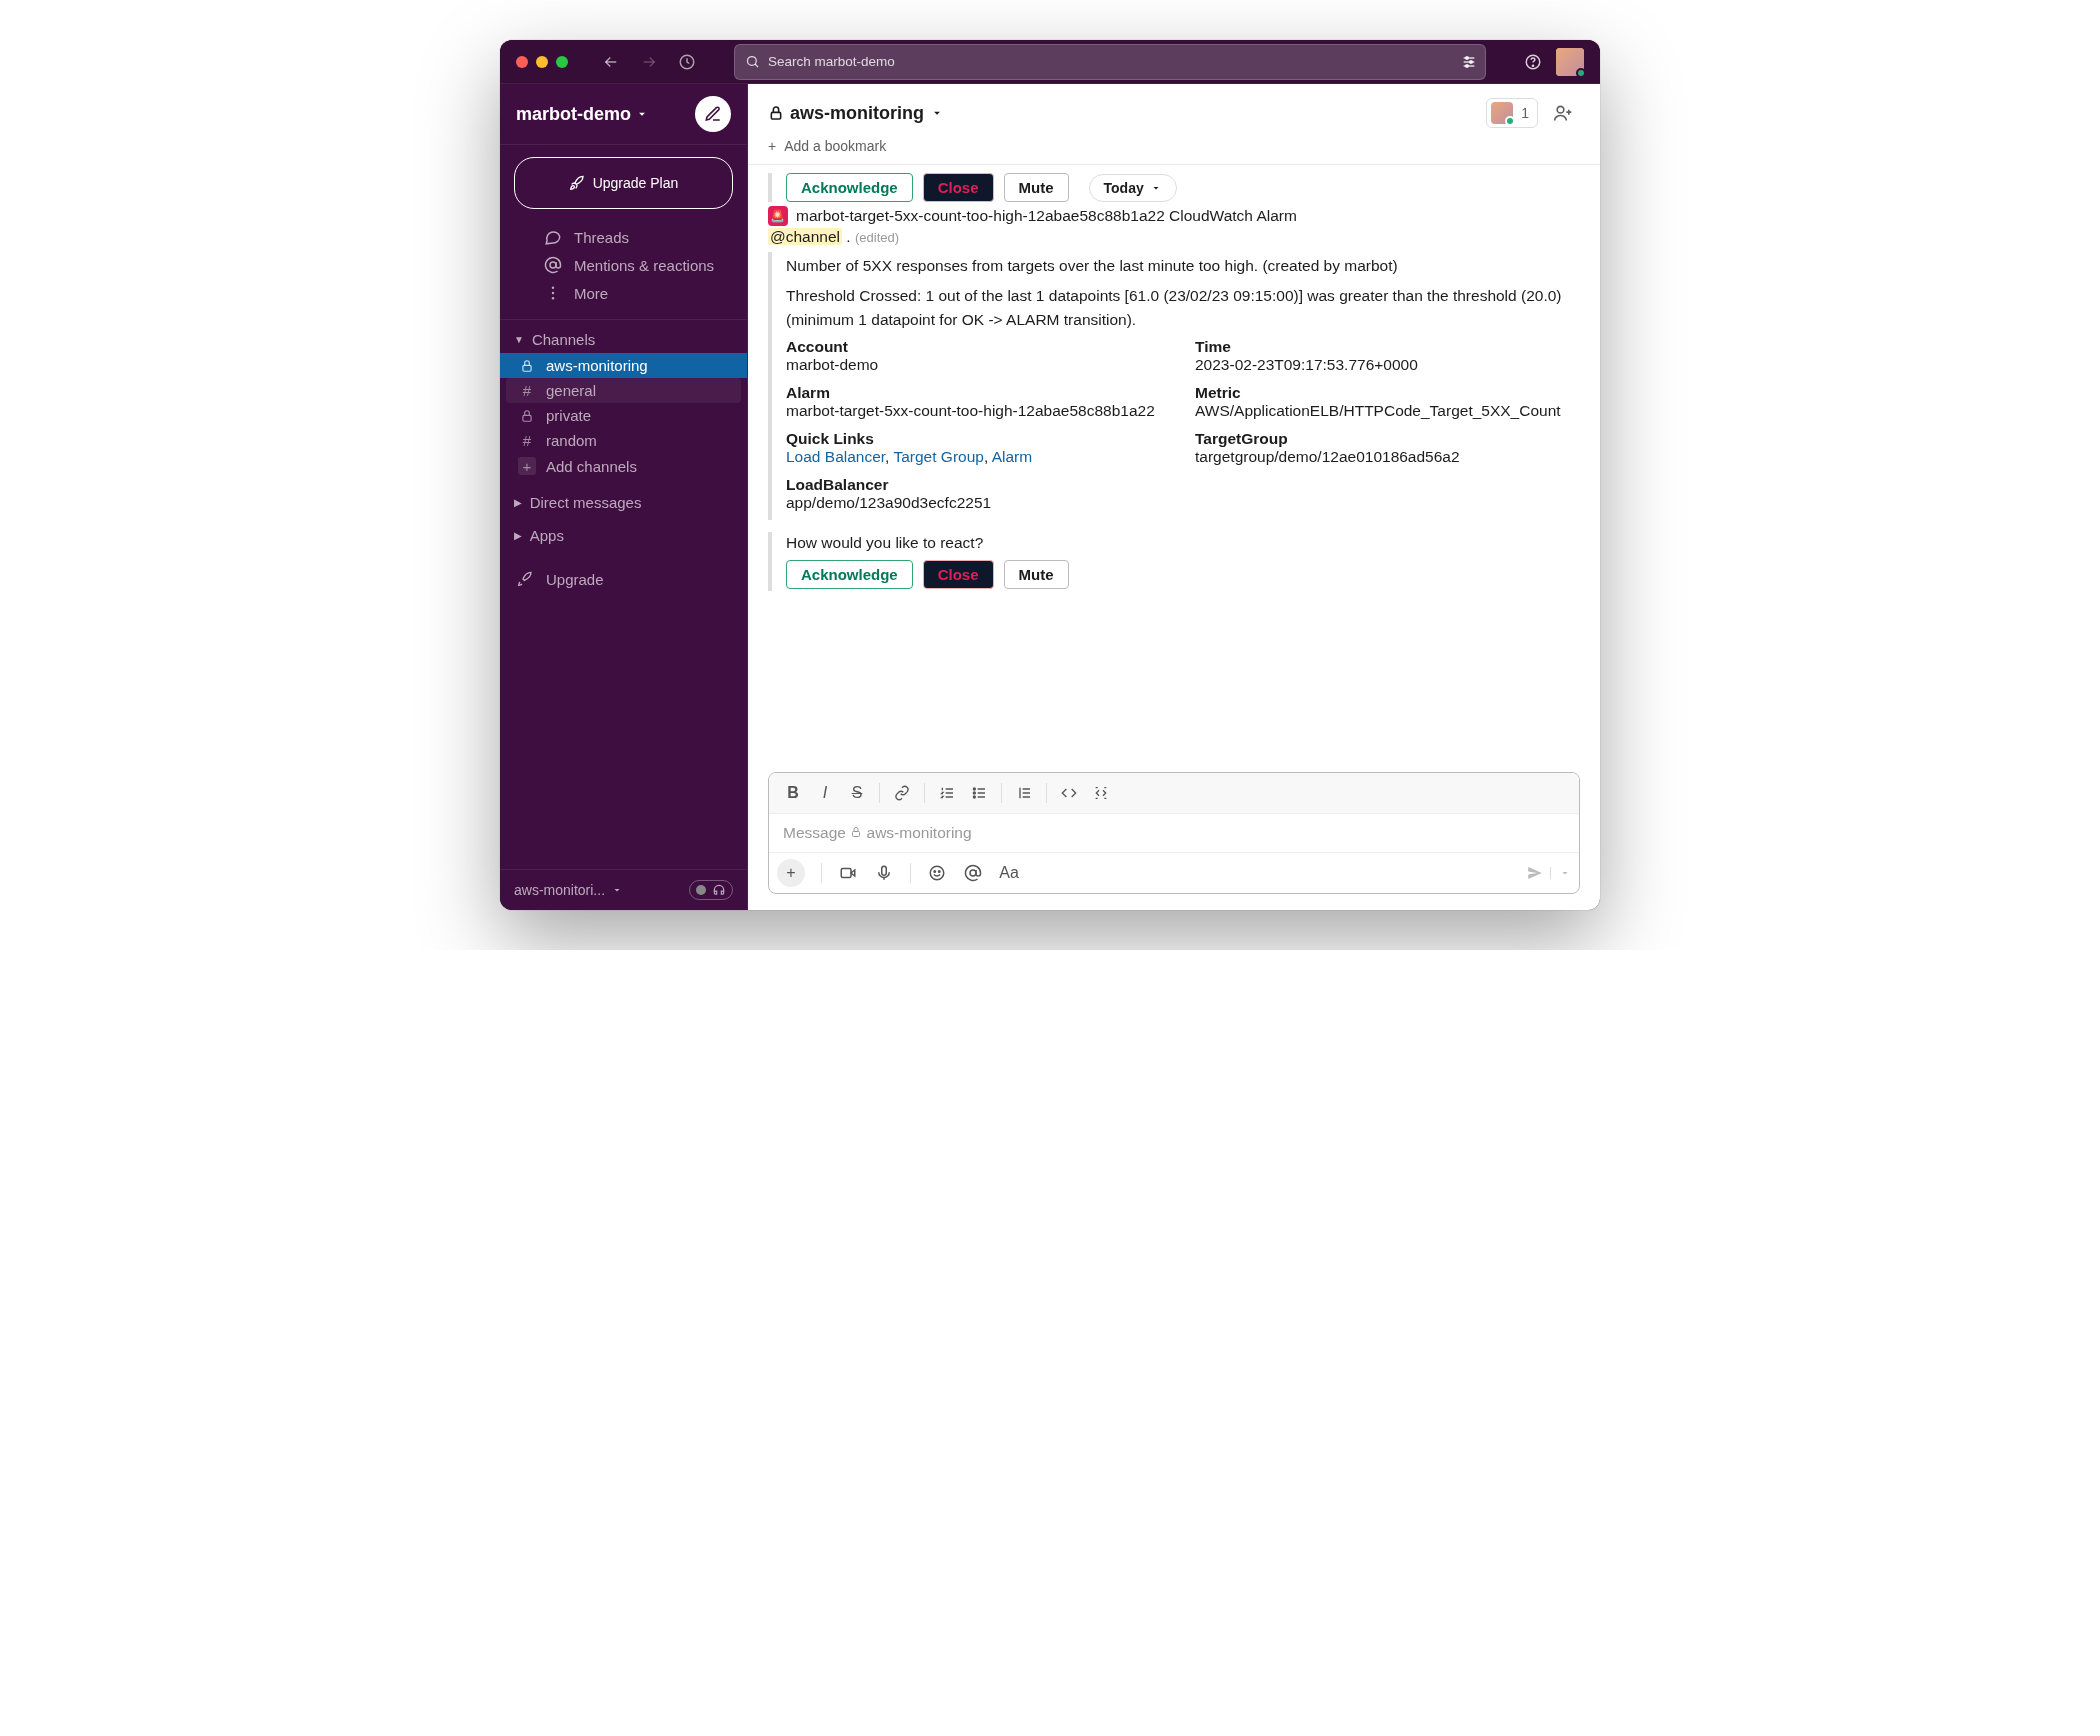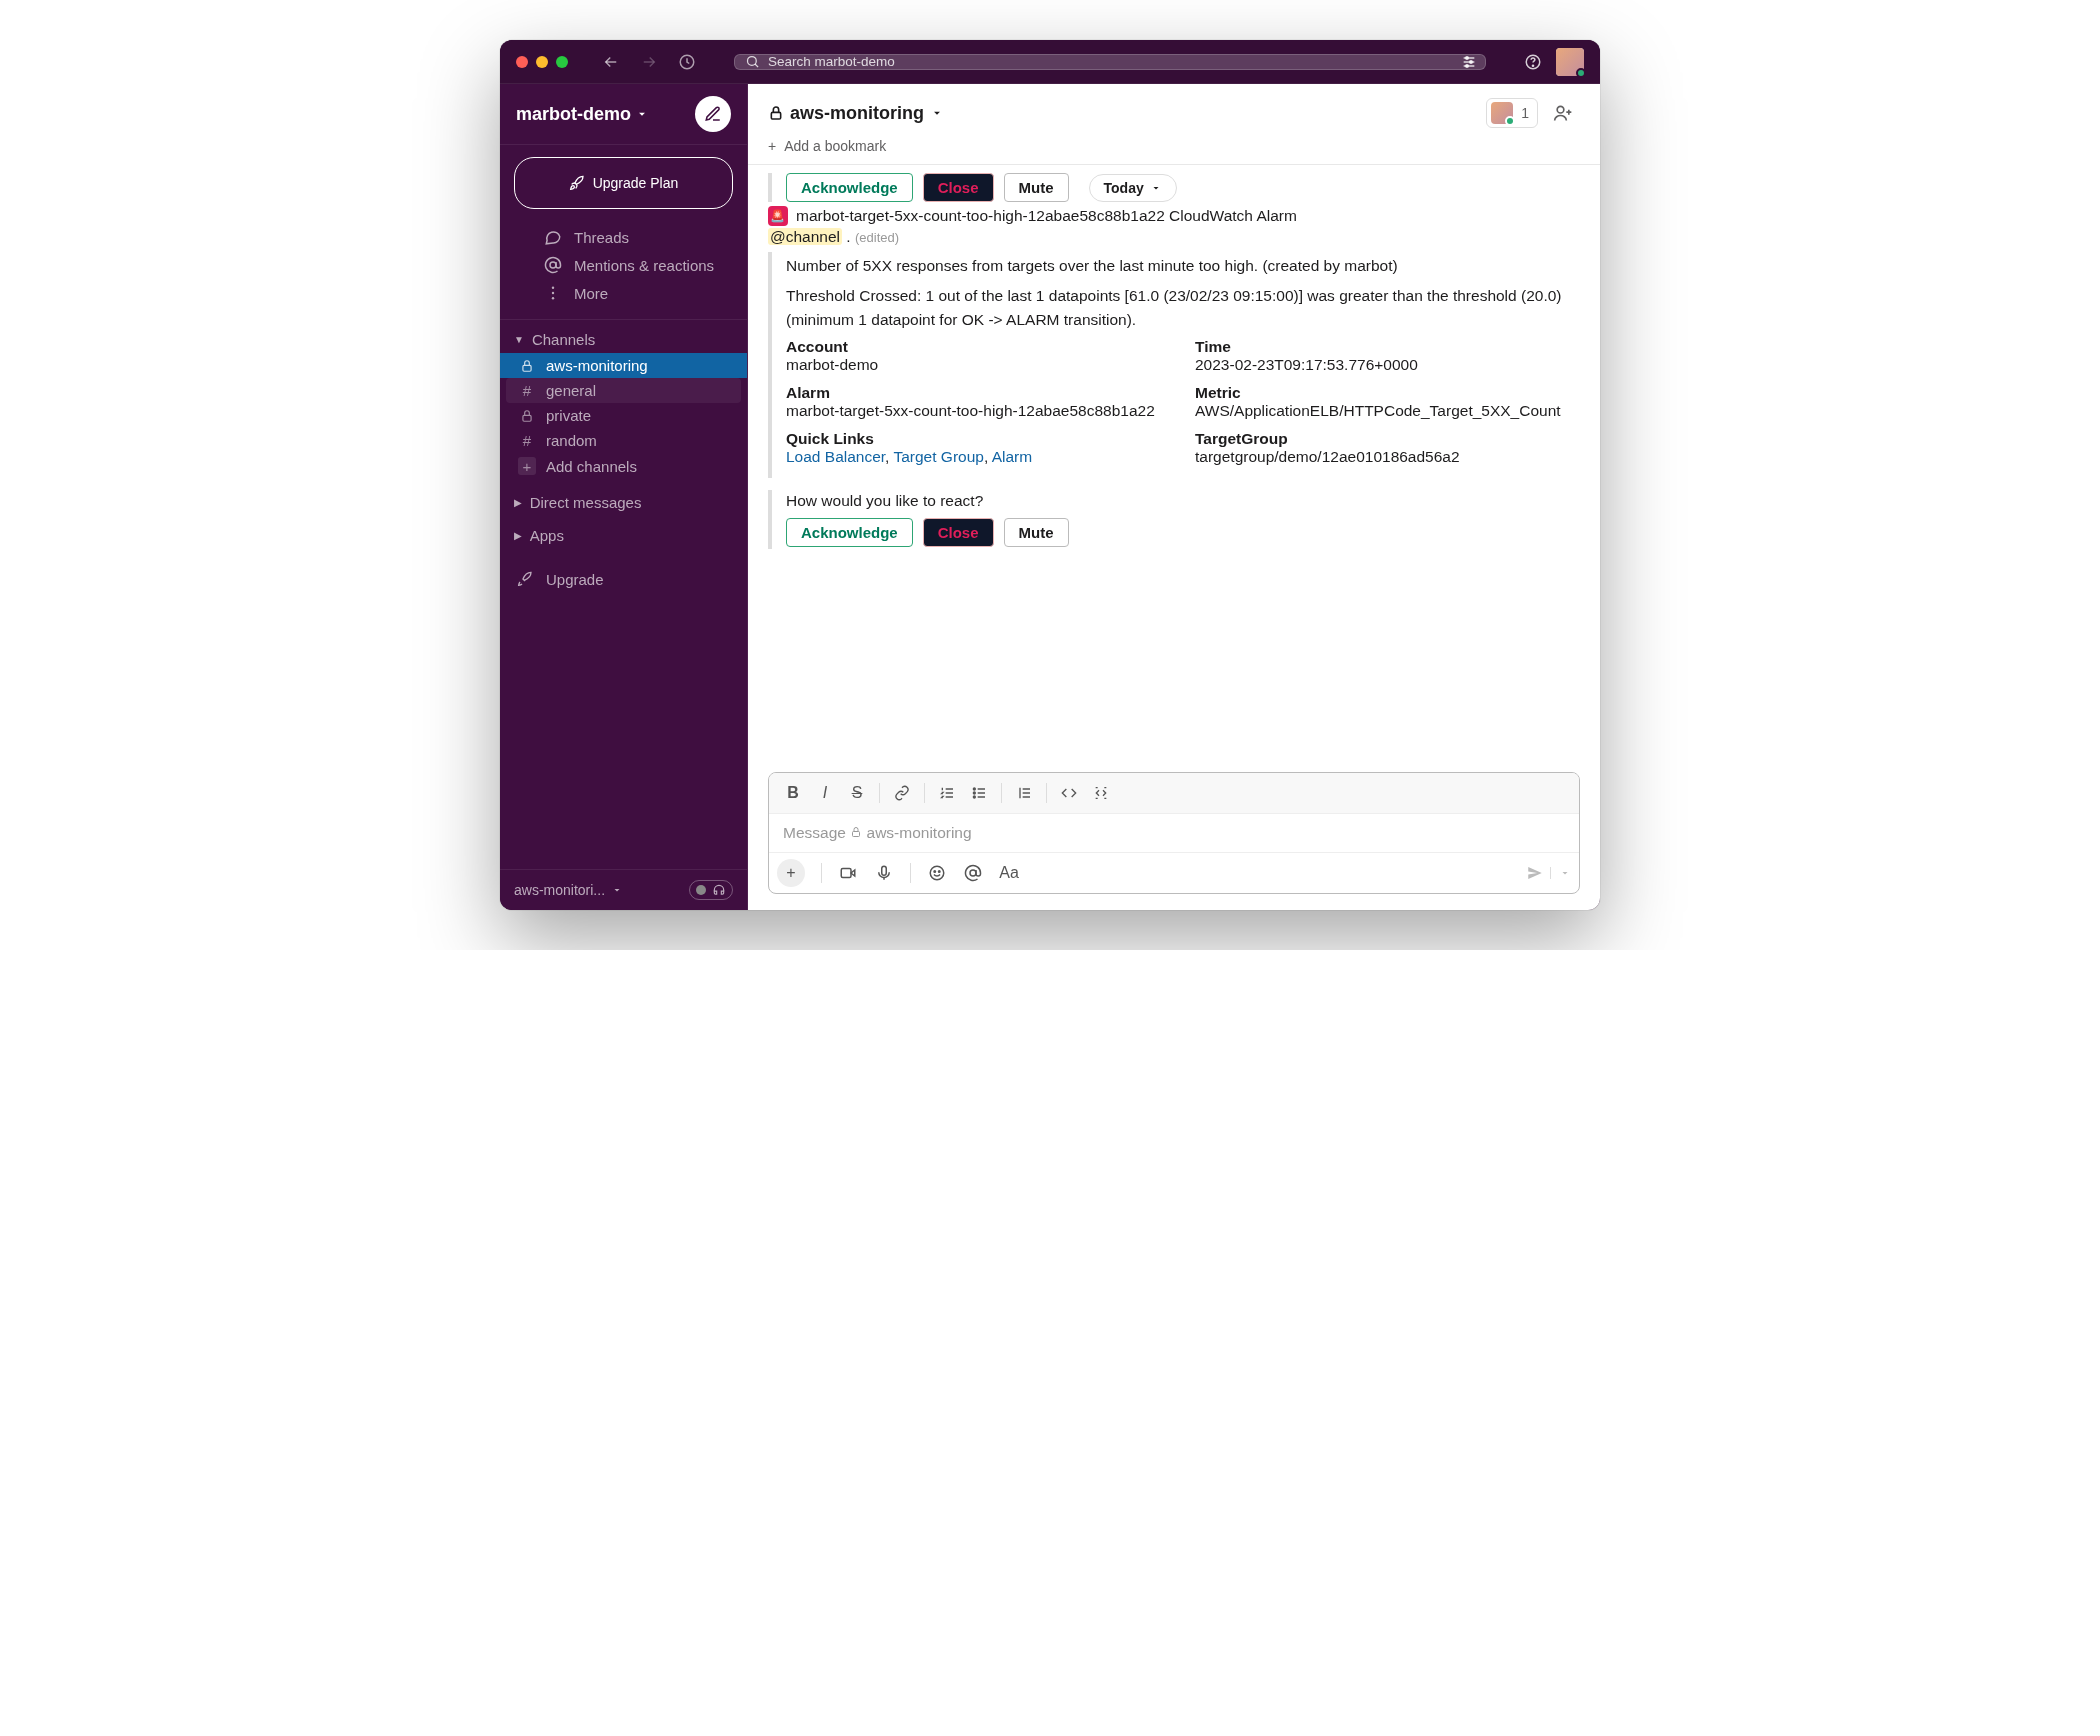--- a/index.html
+++ b/index.html
@@ -39,21 +39,21 @@
   .nav-btn {
     width: 30px; height:30px; display:flex; align-items:center; justify-content:center;
     color: rgba(255,255,255,0.6); border-radius:4px; cursor:pointer;
   }
   .searchbar {
     flex:1;
     margin: 0 24px;
     background: #5d3d5e;
     border: 1px solid rgba(255,255,255,0.18);
     border-radius: 6px;
-    height: 16px;
+    height: 36px;
     display:flex;
     align-items:center;
     padding: 0 10px;
     color: rgba(255,255,255,0.8);
     font-size: 13.5px;
     gap: 8px;
     position: relative;
   }
   .searchbar .filter { position:absolute; right:8px; }
   .help-btn, .avatar-top {
@@ -469,20 +469,24 @@
                 <div class="v">
                   <span class="link">Load Balancer</span>,
                   <span class="link">Target Group</span>,
                   <span class="link">Alarm</span>
                 </div>
               </div>
               <div class="kv">
                 <div class="k">TargetGroup</div>
                 <div class="v">targetgroup/demo/12ae010186ad56a2</div>
               </div>
+              <div class="kv">
+                <div class="k">LoadBalancer</div>
+                <div class="v">app/demo/123a90d3ecfc2251</div>
+              </div>
               <div></div>
             </div>
           </div>
         </div>
 
         <div class="attach-block">
           <div class="react-prompt">How would you like to react?</div>
           <div class="btn-row">
             <div class="pill green">Acknowledge</div>
             <div class="pill red">Close</div>

